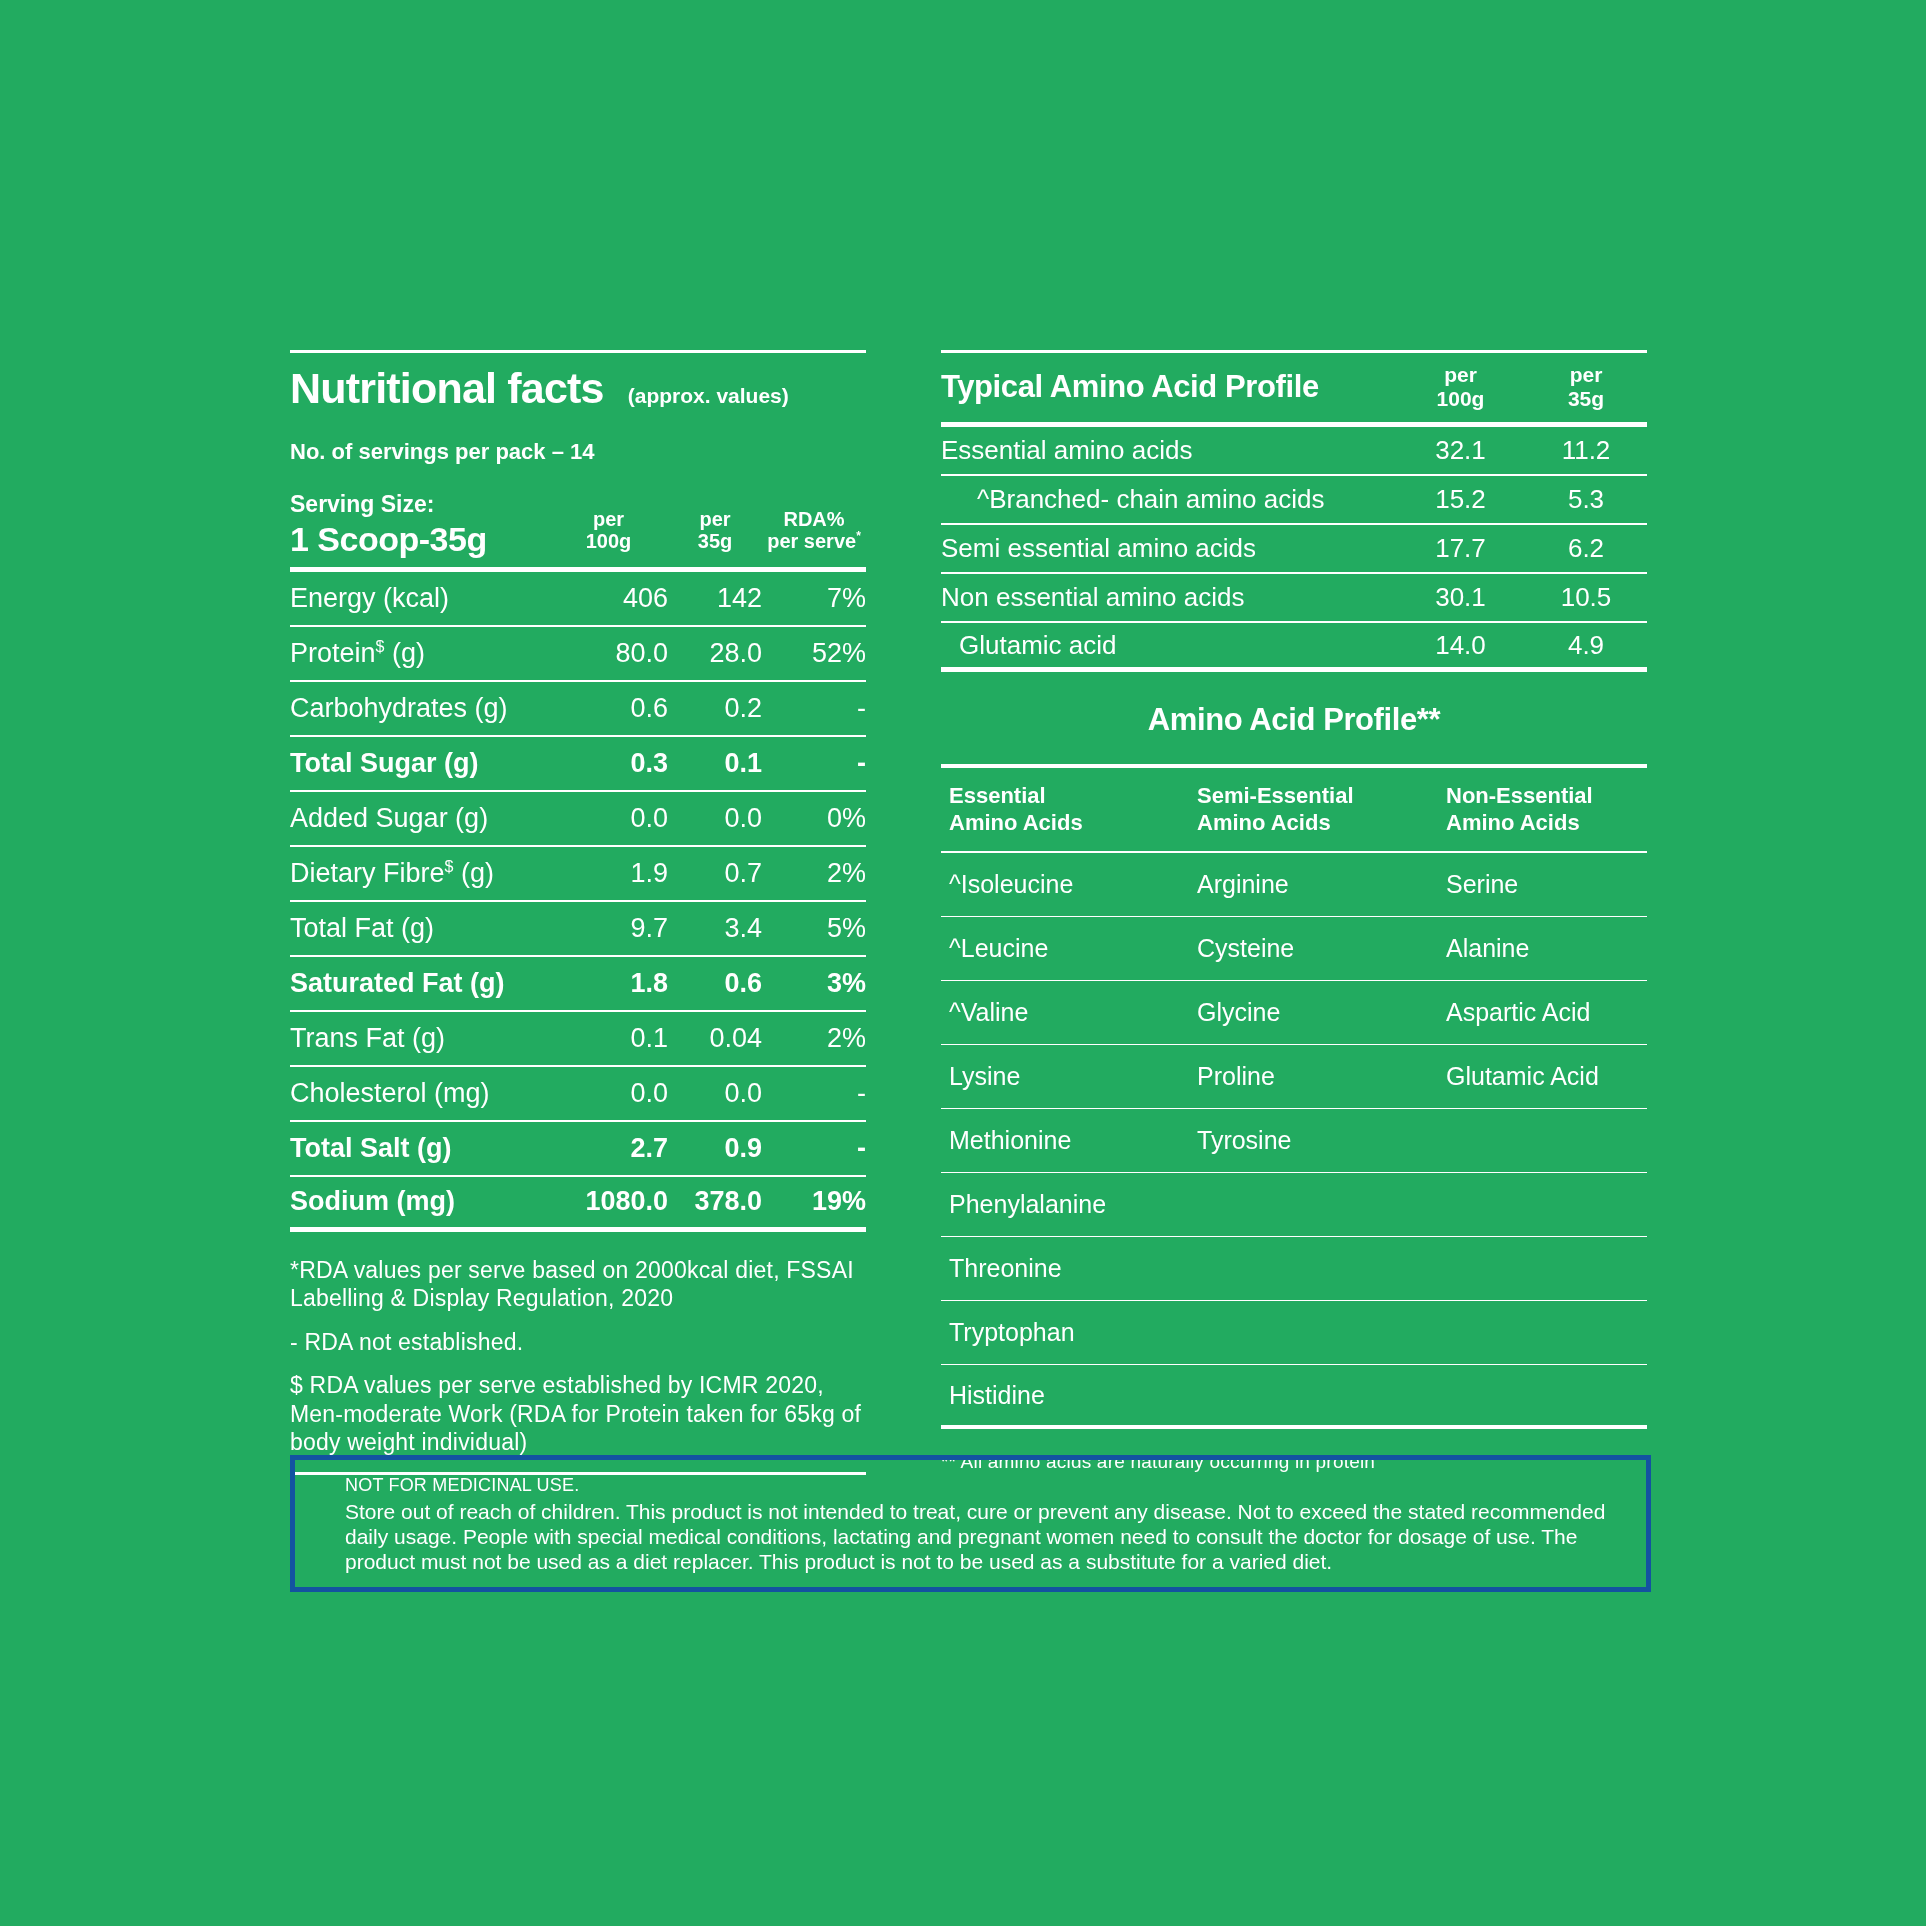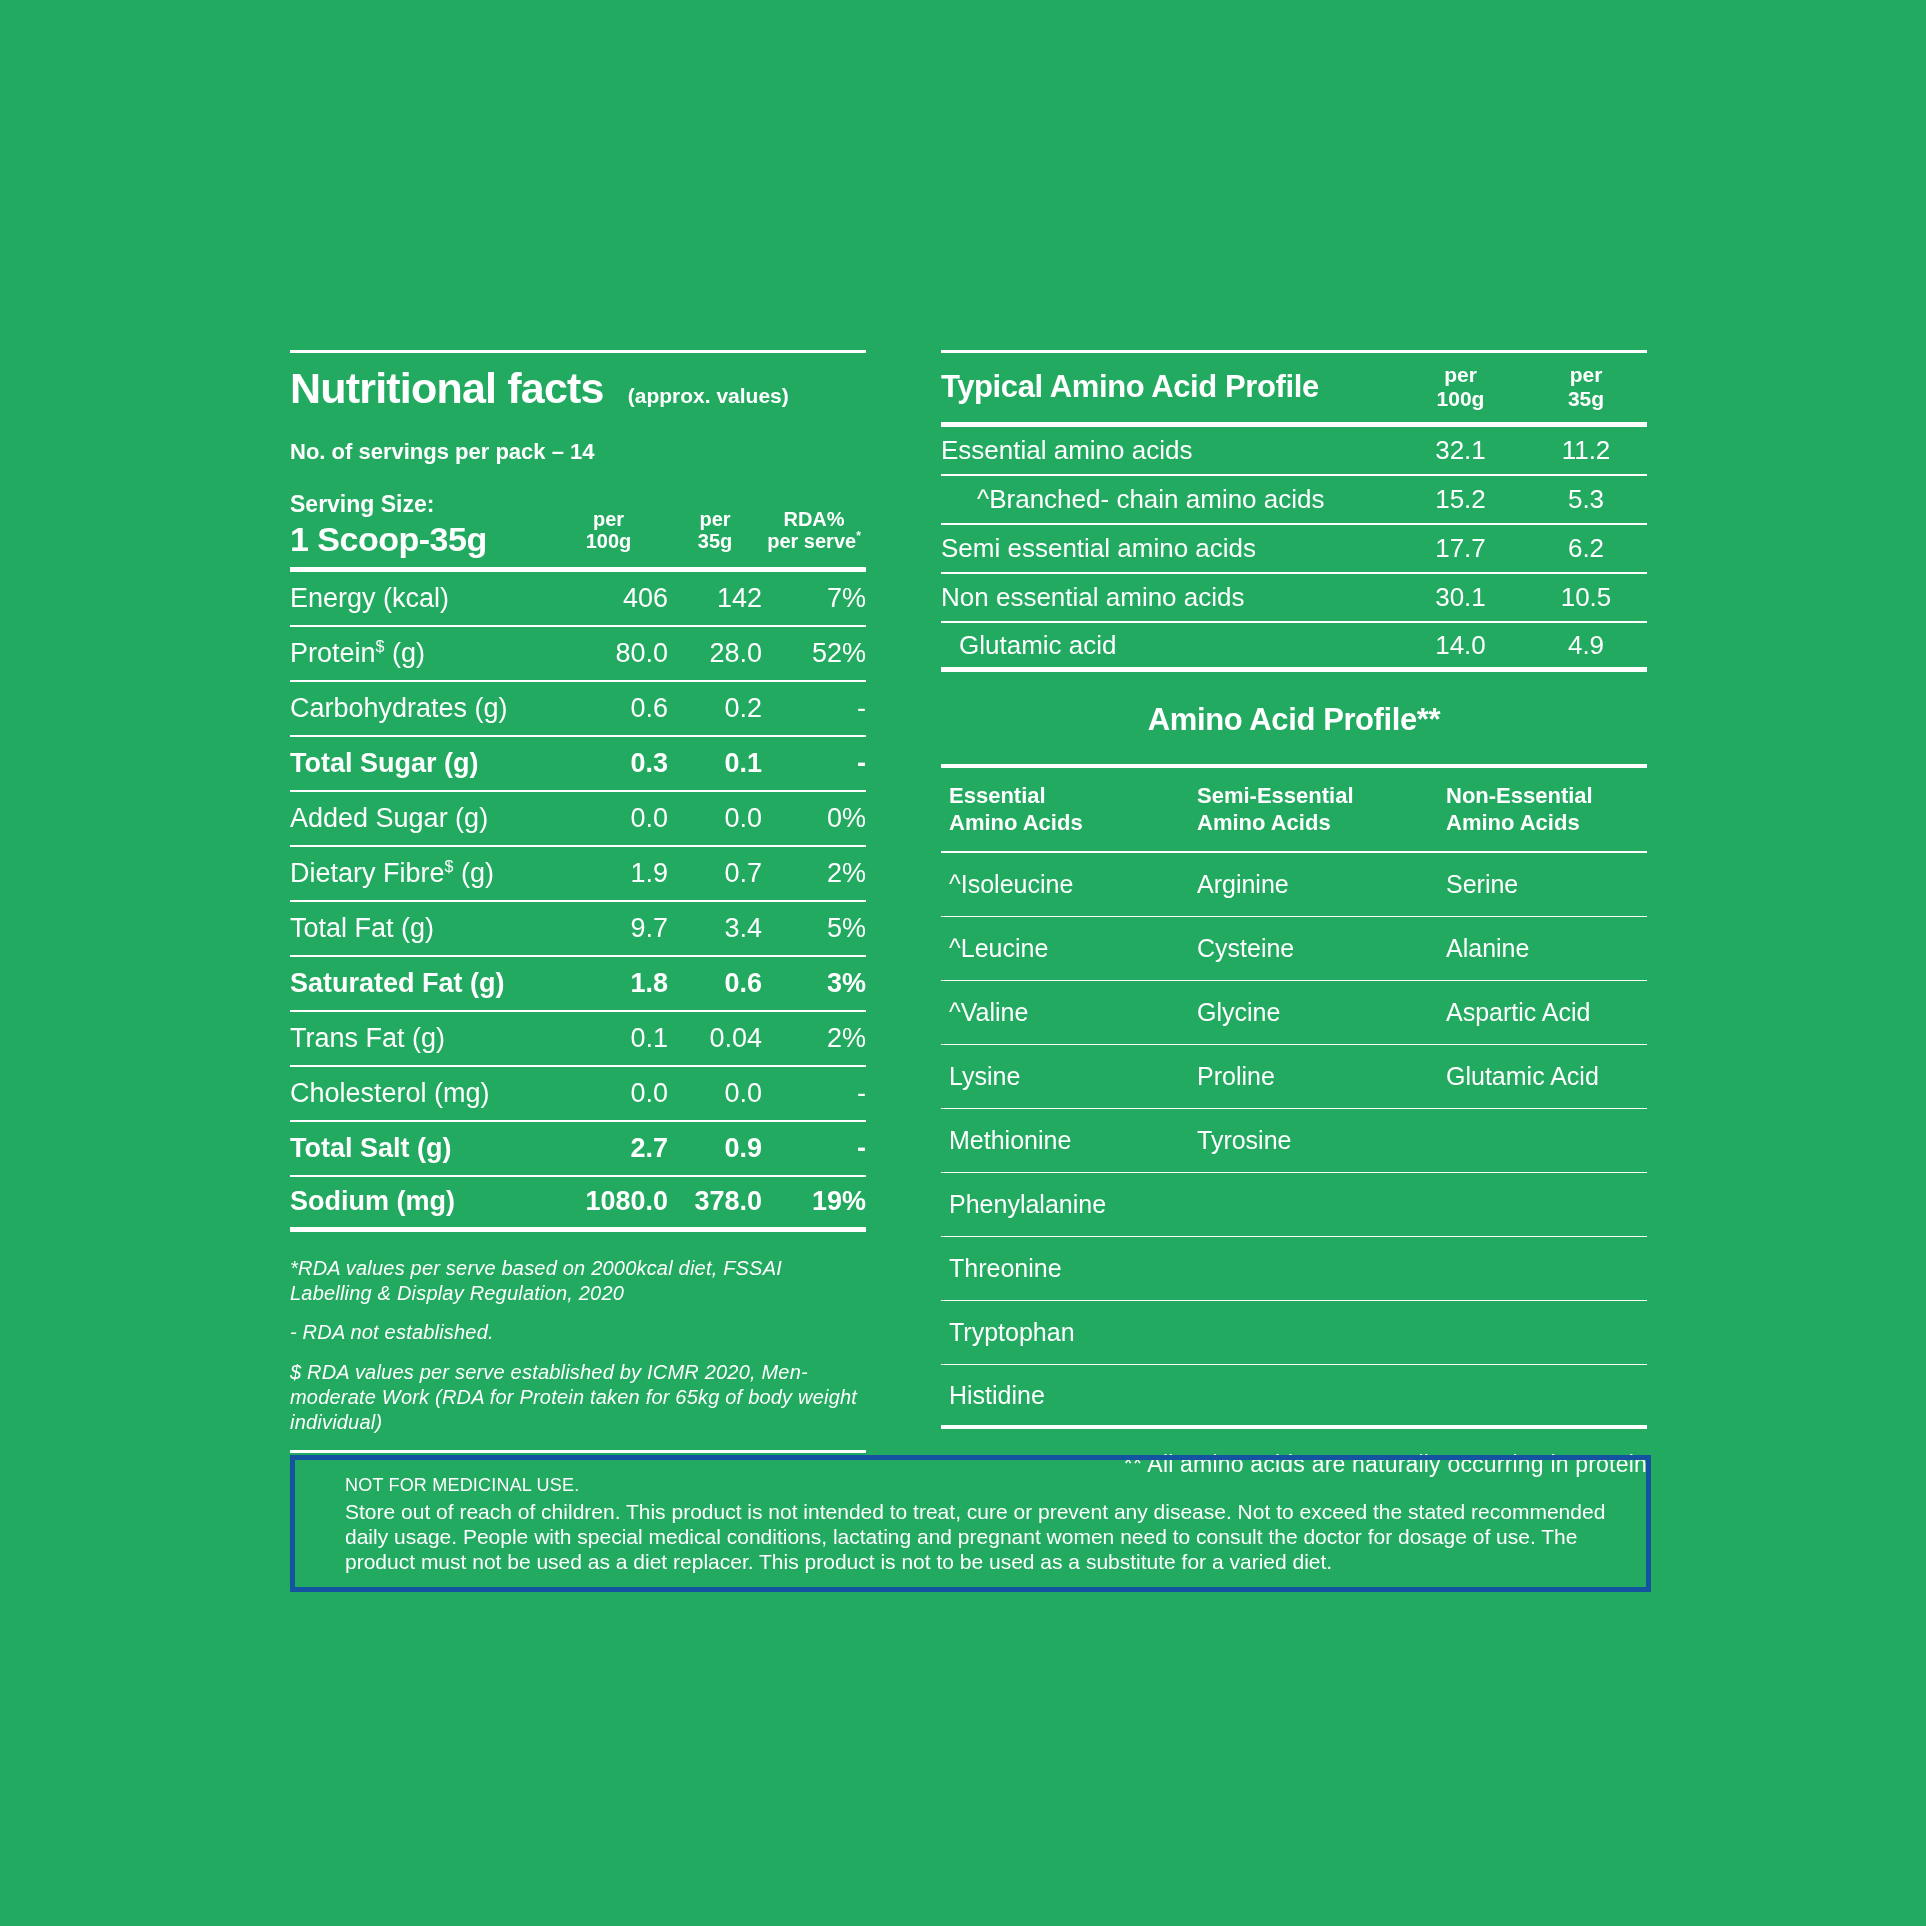--- a/index.html
+++ b/index.html
@@ -29,21 +29,21 @@
   .ss-label{font-size:23px;font-weight:bold;}
   .ss-value{font-size:34px;font-weight:bold;margin-top:2px;letter-spacing:-0.5px;}
   .colh{font-size:20px;font-weight:bold;text-align:center;line-height:1.12;padding-bottom:6px;}
   .colh sup{font-size:12px;}
   .nf-rule-heavy{margin-top:8px;}
   .nf-row{height:55px;align-items:center;border-bottom:2px solid #fff;font-size:27px;}
   .nf-row.bold{font-weight:bold;}
   .nf-row.heavy{border-bottom-width:5px;}
   .nf-num{text-align:right;}
   .sup{font-size:16px;}
-  .nf-notes{margin-top:24px;font-size:20px;line-height:1.24;letter-spacing:0.2px;font-style:italic;}
+  .nf-notes{margin-top:24px;font-size:23px;line-height:1.24;letter-spacing:0.2px;}
   .nf-notes p{margin:0 0 15px 0;}
   .nf-bottom{margin-top:8px;}
 
   
   .rightcol{position:absolute;left:941px;top:350px;width:706px;}
   .tp-grid{display:grid;grid-template-columns:1fr 129px 122px;}
   .tp-header{margin-top:10px;align-items:center;}
   .tp-title{font-size:31px;font-weight:bold;letter-spacing:-0.4px;}
   .tp-colh{font-size:21px;font-weight:bold;text-align:center;line-height:1.12;}
   .tp-rule-heavy{margin-top:12px;}
@@ -53,21 +53,21 @@
   .indent-lg{padding-left:36px;}
   .indent-sm{padding-left:18px;}
 
   
   .aa-title{text-align:center;font-size:31px;font-weight:bold;margin-top:30px;letter-spacing:-0.4px;}
   .aa-rule-top{margin-top:18px;}
   .aa-grid{display:grid;grid-template-columns:248px 249px 1fr;padding-left:8px;}
   .aa-cols{padding-top:14px;padding-bottom:14px;font-size:22px;font-weight:bold;line-height:1.25;}
   .aa-row{height:64px;align-items:center;font-size:25px;border-bottom:1.5px solid #fff;}
   .aa-row.heavy{border-bottom-width:4px;}
-  .aa-note{margin-top:22px;font-size:23px;letter-spacing:0.2px;text-align:right;}
+  .aa-note{margin-top:22px;font-size:19px;letter-spacing:0.2px;}
 
   
   .box{position:absolute;left:290px;top:1455px;width:1361px;height:137px;
        border:5px solid #1353A0;padding:15px 24px 15px 50px;}
   .box-title{font-size:18px;font-weight:normal;letter-spacing:0.2px;}
   .box-body{font-size:21px;line-height:1.2;margin-top:3px;}
 </style>
 </head>
 <body>
 

